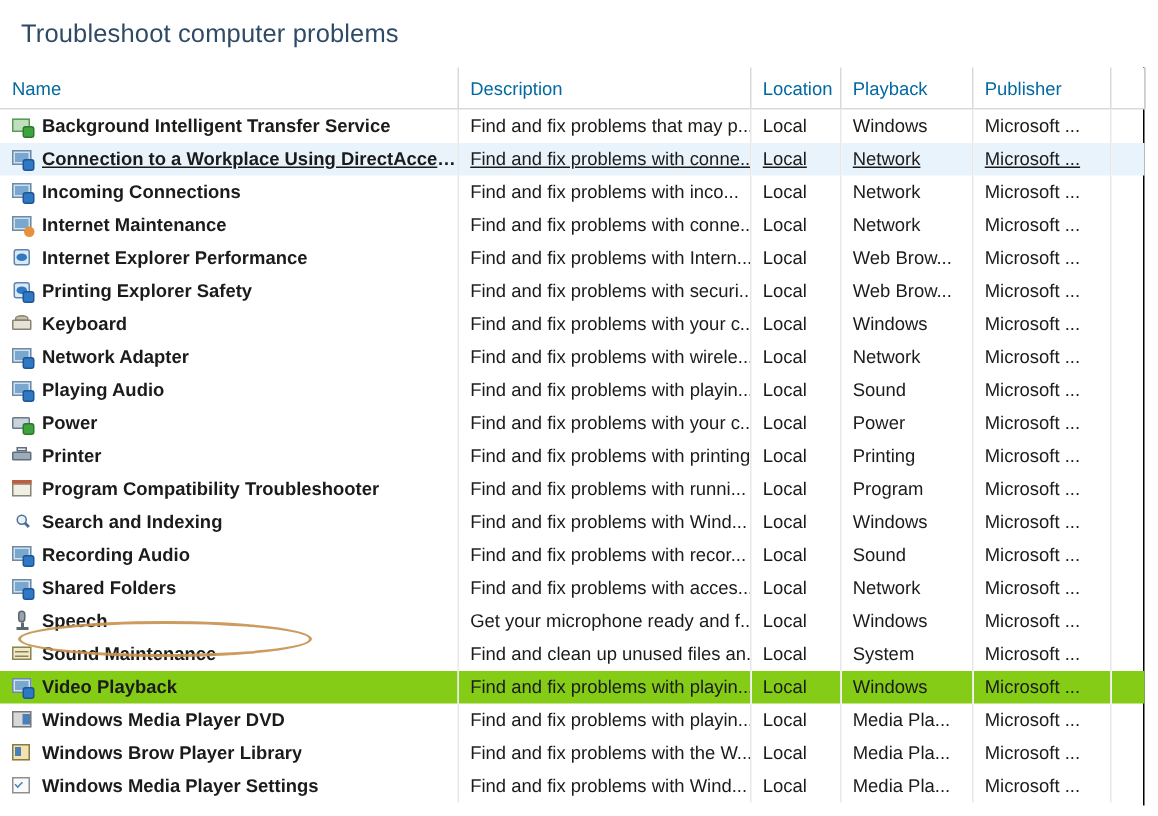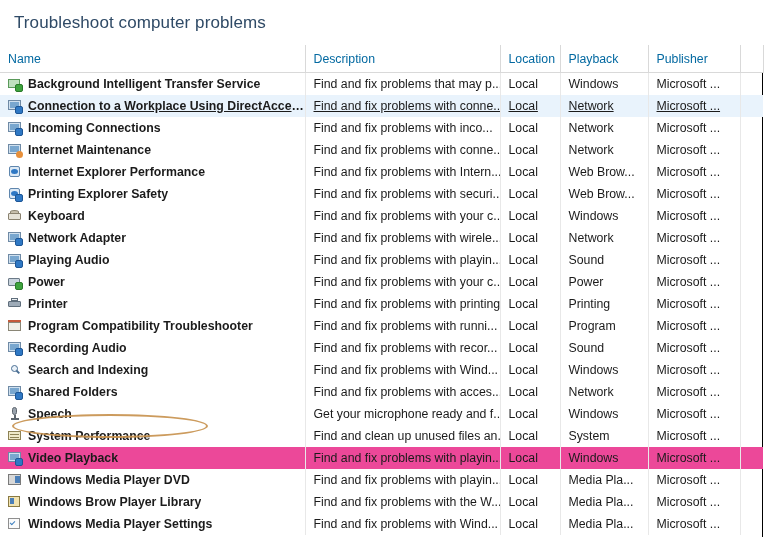--- a/index.html
+++ b/index.html
@@ -85,21 +85,21 @@
   }
   .grid tbody td.pad{border-right:none;}
 
   .namewrap{display:flex;align-items:center;gap:6px;}
   .label{overflow:hidden;text-overflow:ellipsis;white-space:nowrap;font-weight:bold;}
 
   
   tr.hover td{background:#e9f3fc;}
   tr.hover .label,tr.hover .txt{text-decoration:underline;text-align:center;}
   
-  tr.selected td{background:#ec4899;}
+  tr.selected td{background:#84cc16;}
 
   
   .ico{
     width:14px;height:14px;
     flex:0 0 14px;
     position:relative;
     display:inline-block;
   }
   .ico i{position:absolute;display:block;}
   
@@ -385,46 +385,46 @@
             <td><span class="txt">Find and fix problems with runni...</span></td>
             <td><span class="txt">Local</span></td>
             <td><span class="txt">Program</span></td>
             <td><span class="txt">Microsoft ...</span></td>
             <td class="pad"></td>
           </tr>
           <tr>
             <td class="namecell">
               <div class="namewrap">
                 <span class="ico">
-                  <i class="mon"></i>
-                  <i class="mon-scr"></i>
-                  <i class="badge-b"></i>
-                </span>
-                <span class="label">Recording Audio</span>
-              </div>
-            </td>
-            <td><span class="txt">Find and fix problems with recor...</span></td>
-            <td><span class="txt">Local</span></td>
-            <td><span class="txt">Sound</span></td>
-            <td><span class="txt">Microsoft ...</span></td>
-            <td class="pad"></td>
-          </tr>
-          <tr>
-            <td class="namecell">
-              <div class="namewrap">
-                <span class="ico">
                   <i class="sr-c"></i>
                   <i class="sr-h"></i>
                 </span>
                 <span class="label">Search and Indexing</span>
               </div>
             </td>
             <td><span class="txt">Find and fix problems with Wind...</span></td>
             <td><span class="txt">Local</span></td>
             <td><span class="txt">Windows</span></td>
+            <td><span class="txt">Microsoft ...</span></td>
+            <td class="pad"></td>
+          </tr>
+          <tr>
+            <td class="namecell">
+              <div class="namewrap">
+                <span class="ico">
+                  <i class="mon"></i>
+                  <i class="mon-scr"></i>
+                  <i class="badge-b"></i>
+                </span>
+                <span class="label">Recording Audio</span>
+              </div>
+            </td>
+            <td><span class="txt">Find and fix problems with recor...</span></td>
+            <td><span class="txt">Local</span></td>
+            <td><span class="txt">Sound</span></td>
             <td><span class="txt">Microsoft ...</span></td>
             <td class="pad"></td>
           </tr>
           <tr>
             <td class="namecell">
               <div class="namewrap">
                 <span class="ico">
                   <i class="mon"></i>
                   <i class="mon-scr"></i>
                   <i class="badge-b"></i>
@@ -455,21 +455,21 @@
             <td><span class="txt">Microsoft ...</span></td>
             <td class="pad"></td>
           </tr>
           <tr>
             <td class="namecell">
               <div class="namewrap">
                 <span class="ico">
                   <i class="sys"></i>
                   <i class="sys-l"></i>
                 </span>
-                <span class="label">System Performance</span>
+                <span class="label">Sound Maintenance</span>
               </div>
             </td>
             <td><span class="txt">Find and clean up unused files an...</span></td>
             <td><span class="txt">Local</span></td>
             <td><span class="txt">System</span></td>
             <td><span class="txt">Microsoft ...</span></td>
             <td class="pad"></td>
           </tr>
           <tr class="selected">
             <td class="namecell">

